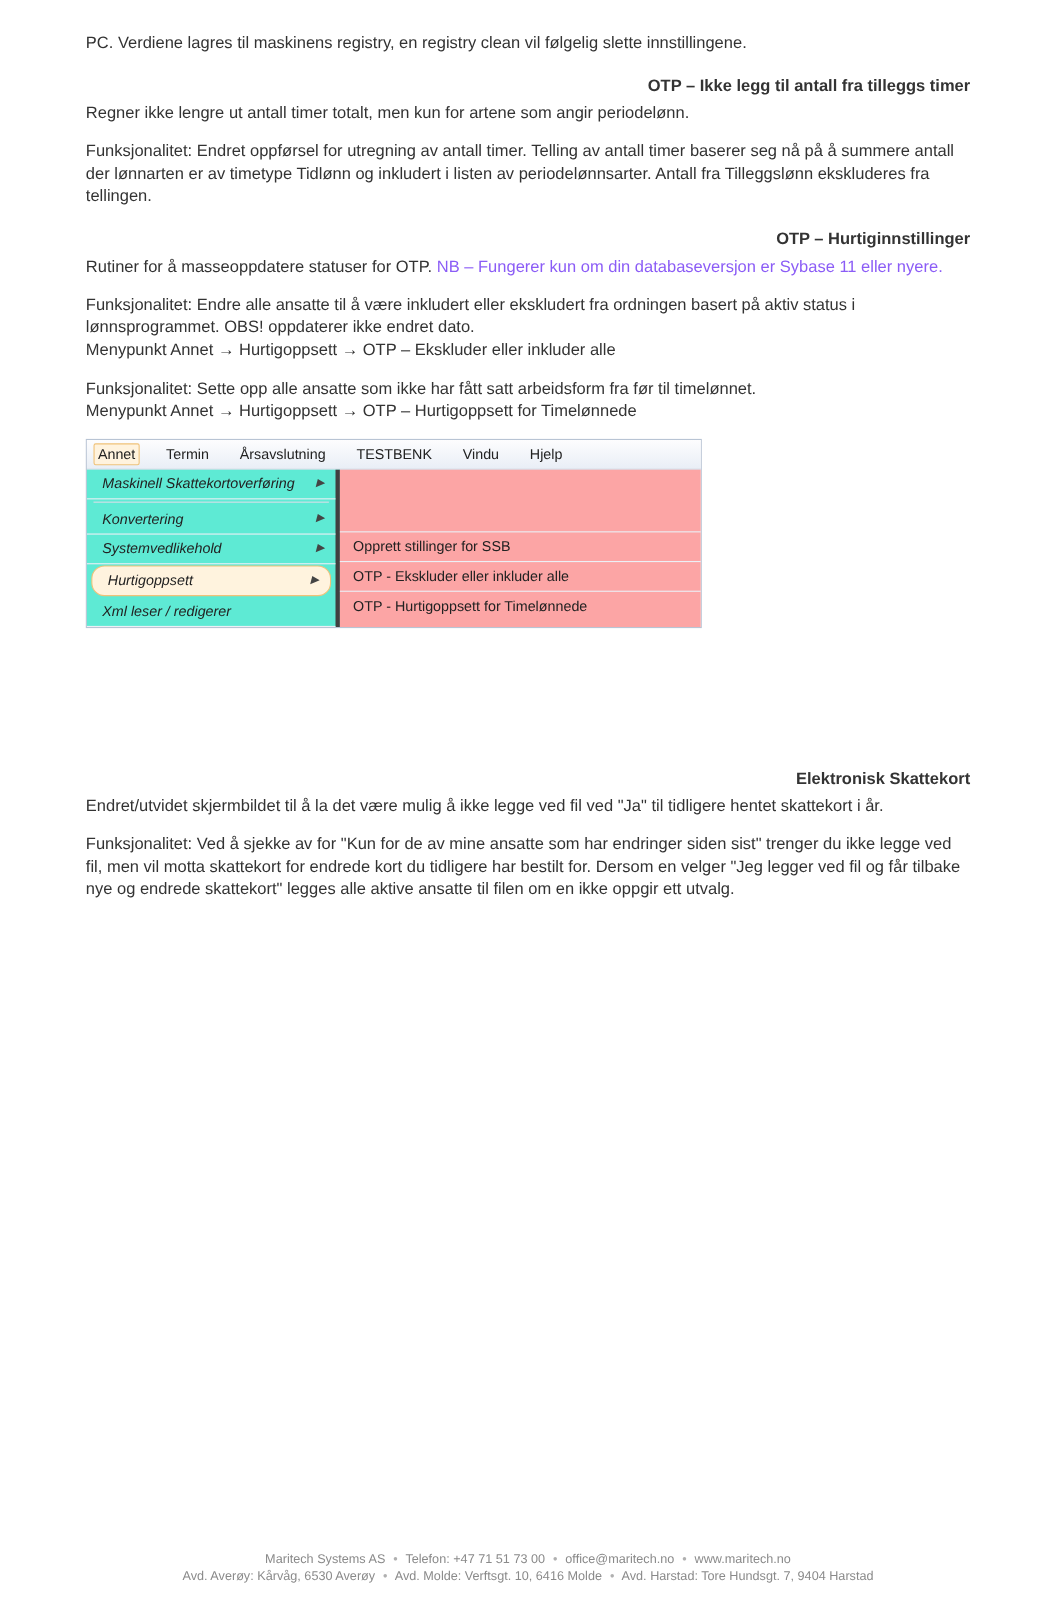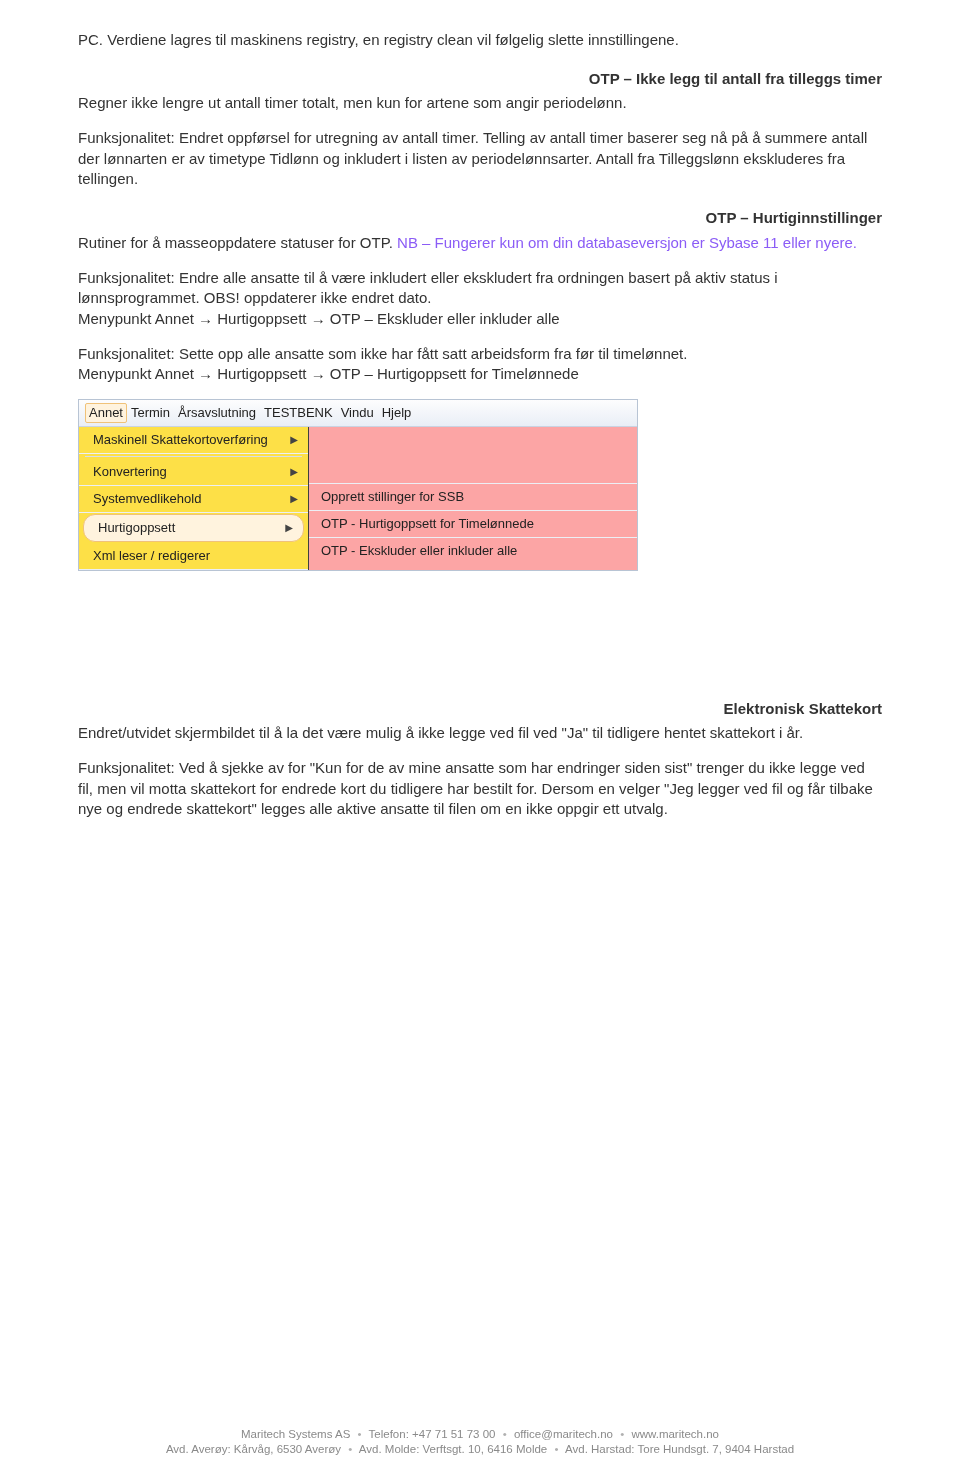--- a/index.html
+++ b/index.html
@@ -28,36 +28,37 @@
     width: 560px;
     font-family: "Segoe UI", Tahoma, sans-serif;
     font-size: 13px;
     color: #222;
   }
   .menubar {
     background: linear-gradient(#fdfdfe, #e9eef6);
     border-bottom: 1px solid #c9d3e2;
     padding: 3px 6px;
     display: flex;
-    gap: 0;
+    gap: 20px;
   }
   .menubar .item { padding: 1px 4px; }
   .menubar .item.active {
     background: #fff3de;
     border: 1px solid #f0c279;
     border-radius: 2px;
     padding: 0 3px;
   }
   .drop-area {
     display: flex;
   }
   .left-col {
     width: 230px;
-    border-right: 1px solid #404040;
-    background: #fde047;
+    border-right: 4px solid #404040;
+    background: #5eead4;
+    font-style: italic;
   }
   .left-col .row {
     display: flex;
     justify-content: space-between;
     align-items: center;
     padding: 4px 10px 4px 14px;
     border-bottom: 1px solid #eceff5;
   }
   .left-col .group-line {
     height: 1px;
@@ -78,21 +79,21 @@
     flex: 1;
     background: #fca5a5;
     padding-top: 56px;
   }
   .right-col .row {
     padding: 4px 12px;
     border-top: 1px solid #eceff5;
   }
   .footer {
     position: absolute;
-    bottom: 2px;
+    bottom: 18px;
     left: 0;
     right: 0;
     text-align: center;
     font-size: 11.5px;
     color: #8a8a8a;
     line-height: 1.35;
   }
   .footer .sep { color: #b0b0b0; margin: 0 4px; }
   .block { margin-top: 18px; }
 </style>
@@ -142,22 +143,22 @@
       <div class="row highlight">
         <span>Hurtigoppsett</span>
         <span class="arrow">▶</span>
       </div>
       <div class="row">
         <span>Xml leser / redigerer</span>
       </div>
     </div>
     <div class="right-col">
       <div class="row">Opprett stillinger for SSB</div>
+      <div class="row">OTP - Ekskluder eller inkluder alle</div>
       <div class="row">OTP - Hurtigoppsett for Timelønnede</div>
-      <div class="row">OTP - Ekskluder eller inkluder alle</div>
     </div>
   </div>
 </div>
 
 <div style="height:110px"></div>
 
 <div class="heading-center">Elektronisk Skattekort</div>
 <p>Endret/utvidet skjermbildet til å la det være mulig å ikke legge ved fil ved "Ja" til tidligere hentet skattekort i år.</p>
 <p>Funksjonalitet: Ved å sjekke av for "Kun for de av mine ansatte som har endringer siden sist" trenger du ikke legge ved fil, men vil motta skattekort for endrede kort du tidligere har bestilt for. Dersom en velger "Jeg legger ved fil og får tilbake nye og endrede skattekort" legges alle aktive ansatte til filen om en ikke oppgir ett utvalg.</p>
 

